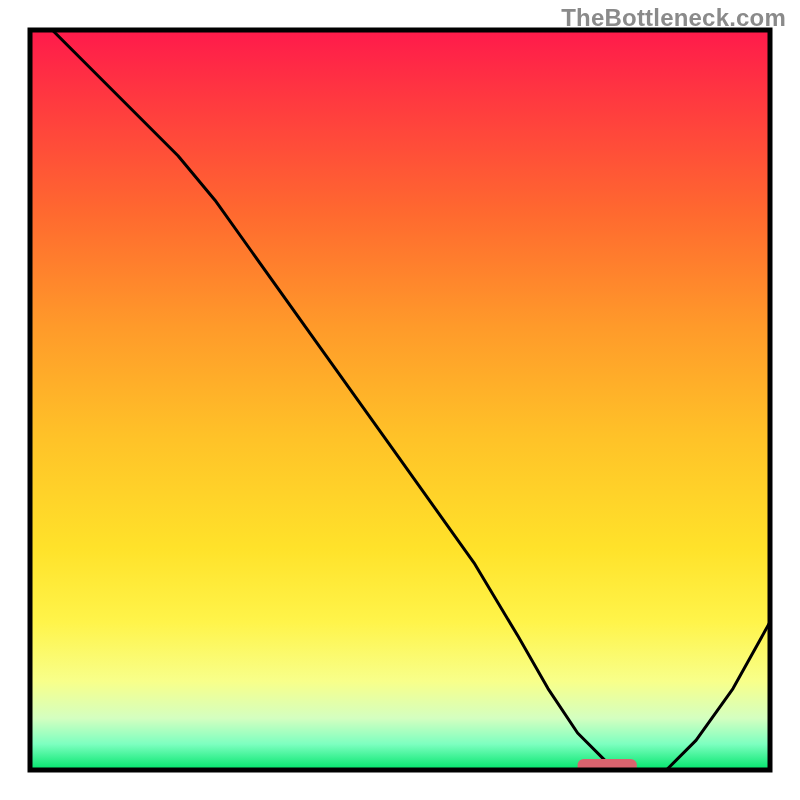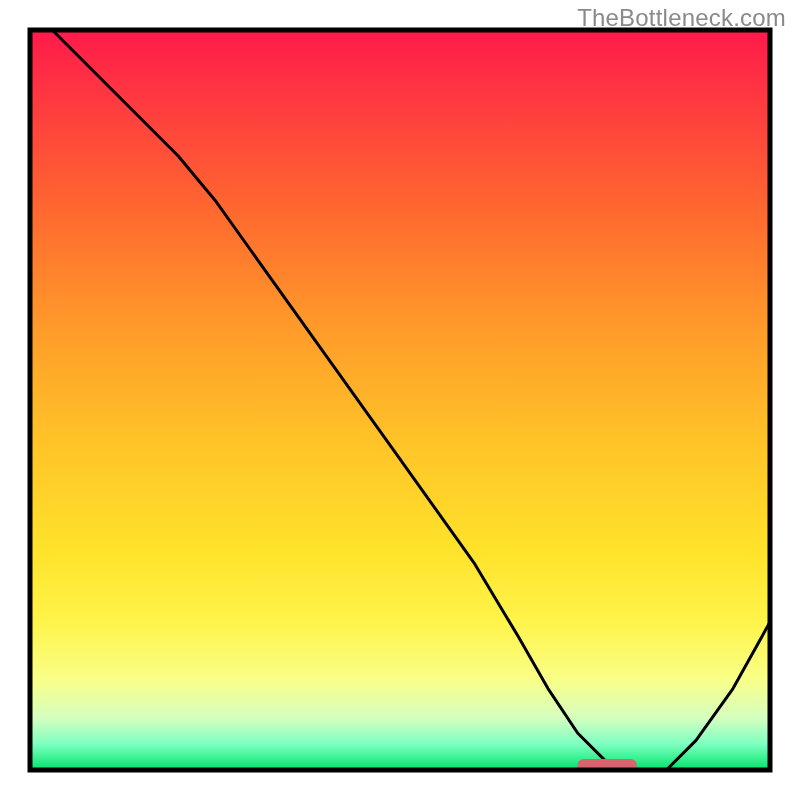--- a/index.html
+++ b/index.html
@@ -17,21 +17,21 @@
     width: 800px;
     height: 800px;
     box-sizing: border-box;
   }
   .watermark {
     position: absolute;
     top: 4px;
     right: 14px;
     font-family: Arial, Helvetica, sans-serif;
     font-size: 24px;
-    font-weight: 400;
+    font-weight: 700;
     color: #8a8a8a;
     letter-spacing: 0.2px;
   }
   svg {
     display: block;
   }
 </style>
 </head>
 <body>
 

